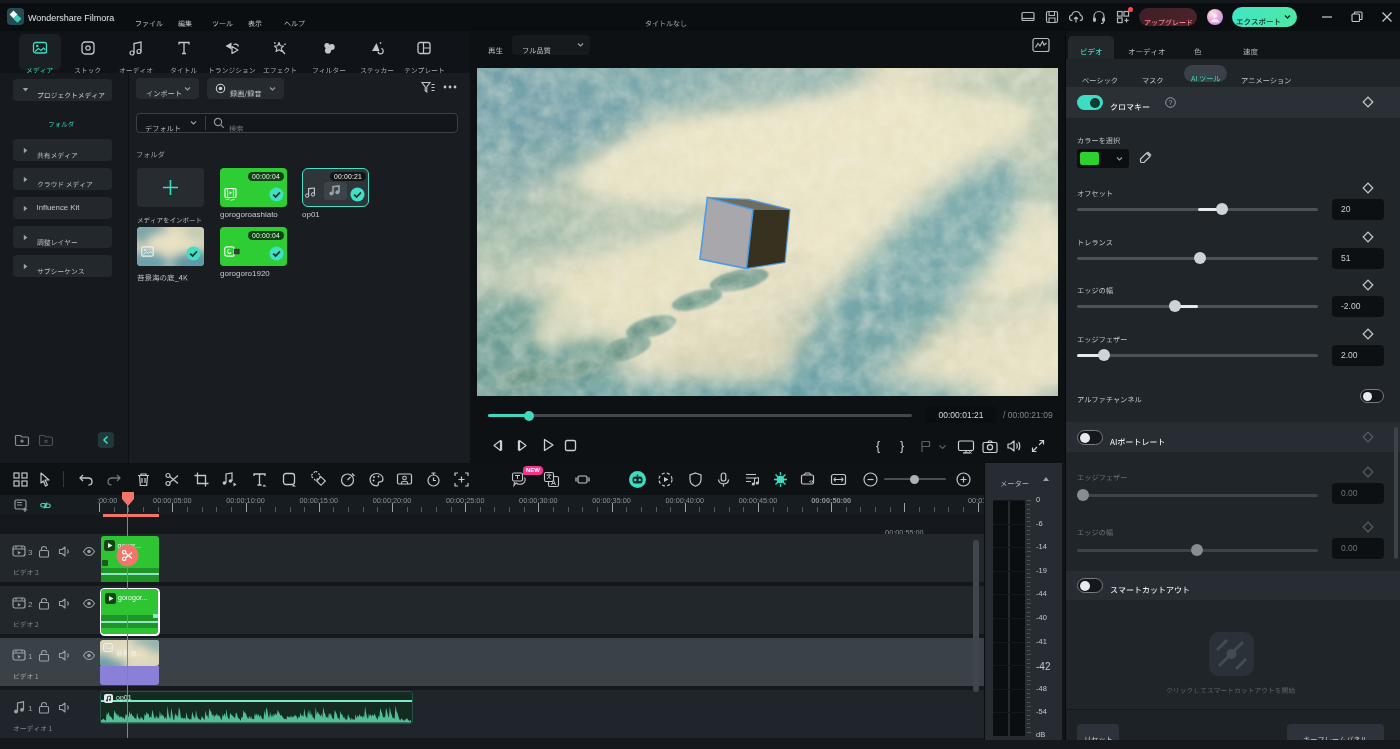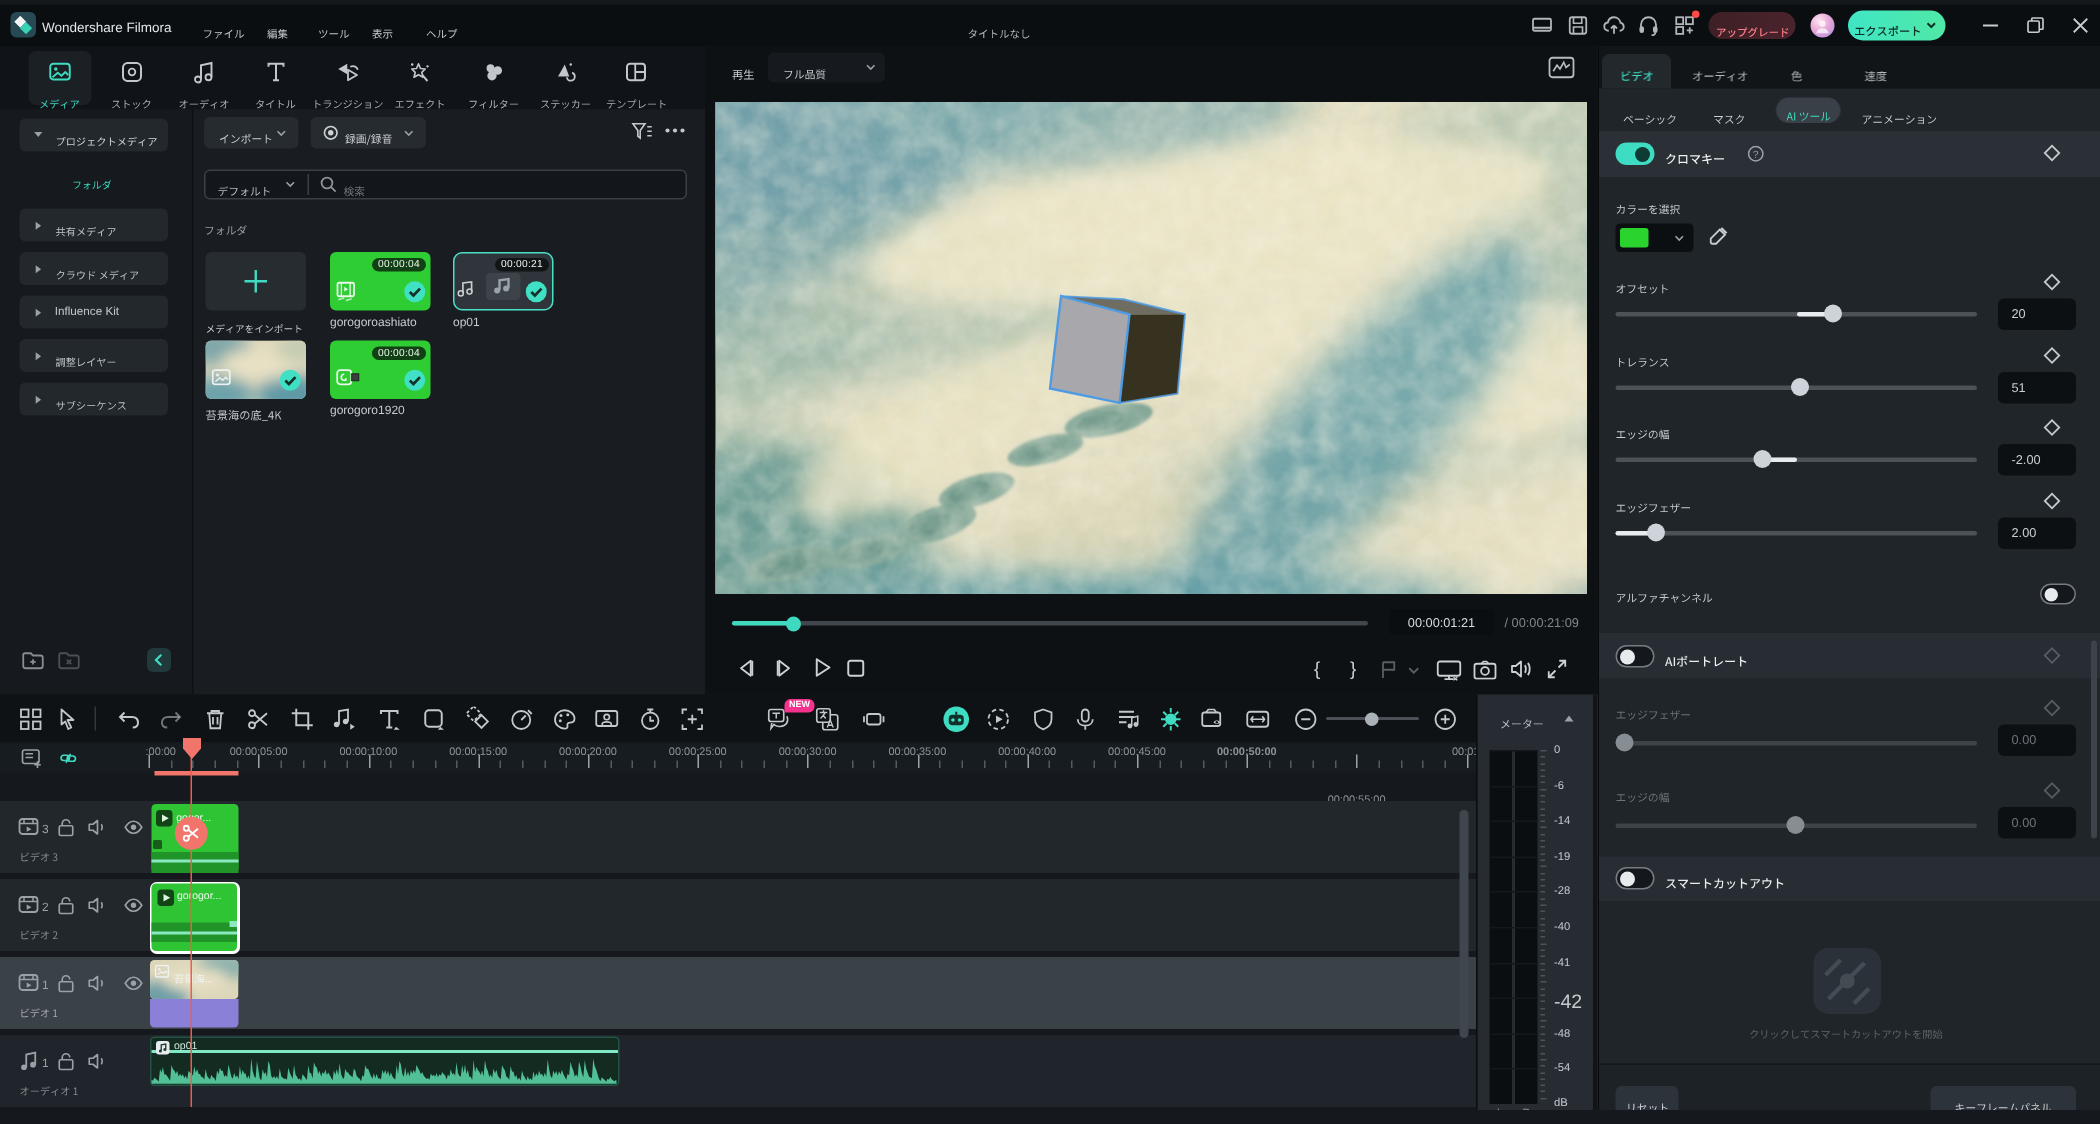--- a/index.html
+++ b/index.html
@@ -1482,21 +1482,21 @@
 <div style="position:absolute;left:1027px;top:707.21px;width:2.5px;height:1px;background:#4c535a"></div>
 <div style="position:absolute;left:1027px;top:711.5px;width:2.5px;height:1px;background:#4c535a"></div>
 <div style="position:absolute;left:1027px;top:715.79px;width:2.5px;height:1px;background:#4c535a"></div>
 <div style="position:absolute;left:1027px;top:720.08px;width:2.5px;height:1px;background:#4c535a"></div>
 <div style="position:absolute;left:1027px;top:724.37px;width:2.5px;height:1px;background:#4c535a"></div>
 <div style="position:absolute;left:1027px;top:728.66px;width:4px;height:1px;background:#4c535a"></div>
 <div style="position:absolute;left:1036px;top:493px;font-size:7.5px;color:#c3c9ce;font-weight:400;white-space:nowrap;line-height:1.15;">0</div>
 <div style="position:absolute;left:1036px;top:516.6px;font-size:7.5px;color:#c3c9ce;font-weight:400;white-space:nowrap;line-height:1.15;">-6</div>
 <div style="position:absolute;left:1036px;top:540.2px;font-size:7.5px;color:#c3c9ce;font-weight:400;white-space:nowrap;line-height:1.15;">-14</div>
 <div style="position:absolute;left:1036px;top:563.8px;font-size:7.5px;color:#c3c9ce;font-weight:400;white-space:nowrap;line-height:1.15;">-19</div>
-<div style="position:absolute;left:1036px;top:587.4px;font-size:7.5px;color:#c3c9ce;font-weight:400;white-space:nowrap;line-height:1.15;">-28</div>
+<div style="position:absolute;left:1036px;top:587.4px;font-size:7.5px;color:#c3c9ce;font-weight:400;white-space:nowrap;line-height:1.15;">-44</div>
 <div style="position:absolute;left:1036px;top:611px;font-size:7.5px;color:#c3c9ce;font-weight:400;white-space:nowrap;line-height:1.15;">-40</div>
 <div style="position:absolute;left:1036px;top:634.6px;font-size:7.5px;color:#c3c9ce;font-weight:400;white-space:nowrap;line-height:1.15;">-41</div>
-<div style="position:absolute;left:1036px;top:658.2px;font-size:13px;color:#c3c9ce;font-weight:400;white-space:nowrap;line-height:1.15;">-42</div>
+<div style="position:absolute;left:1036px;top:658.2px;font-size:10px;color:#c3c9ce;font-weight:400;white-space:nowrap;line-height:1.15;">-42</div>
 <div style="position:absolute;left:1036px;top:681.8px;font-size:7.5px;color:#c3c9ce;font-weight:400;white-space:nowrap;line-height:1.15;">-48</div>
 <div style="position:absolute;left:1036px;top:705.4px;font-size:7.5px;color:#c3c9ce;font-weight:400;white-space:nowrap;line-height:1.15;">-54</div>
 <div style="position:absolute;left:1036px;top:728px;font-size:7.5px;color:#c3c9ce;font-weight:400;white-space:nowrap;line-height:1.15;">dB</div>
 <div style="position:absolute;left:998px;top:736px;font-size:7px;color:#9aa1a7;font-weight:400;white-space:nowrap;line-height:1.15;">L</div>
 <div style="position:absolute;left:1015px;top:736px;font-size:7px;color:#9aa1a7;font-weight:400;white-space:nowrap;line-height:1.15;">R</div>
 </div>
 </body></html>

